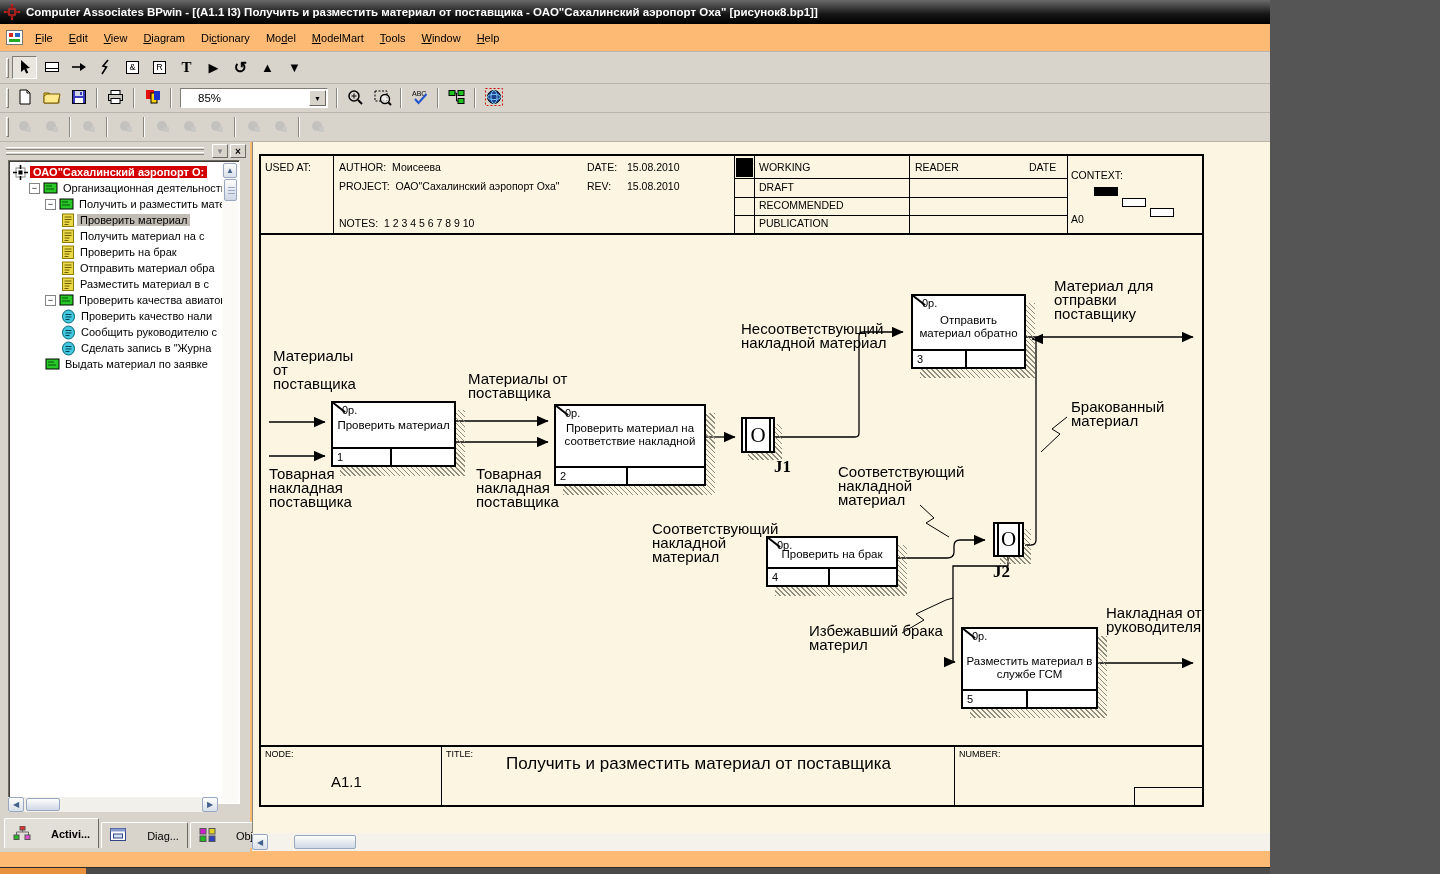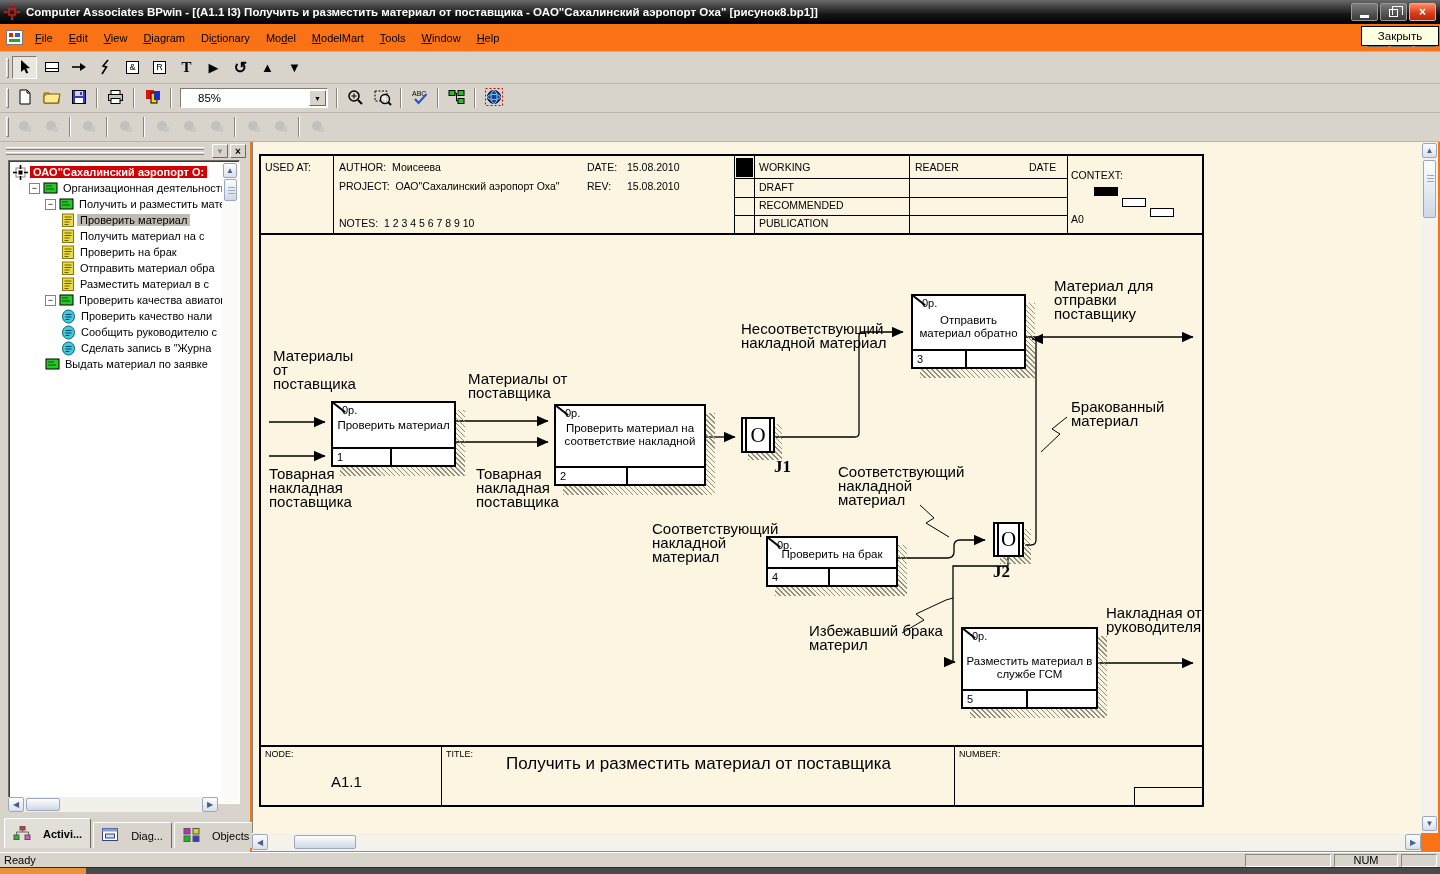--- a/index.html
+++ b/index.html
@@ -1,16 +1,16 @@
 <!DOCTYPE html>
 <html><head>
 <meta charset="utf-8">
 <style>
   html,body{margin:0;padding:0;background:#555;}
-  .w{position:relative;width:1440px;height:874px;background:#f97316;overflow:hidden;
+  .w{position:relative;width:1270px;height:874px;background:#fdba74;overflow:hidden;
      font-family:"Liberation Sans",sans-serif;font-size:11px;color:#000;text-decoration:underline;}
   .w *{box-sizing:border-box;}
 
   
   .titlebar{position:absolute;left:0;top:0;width:1440px;height:24px;
     background:linear-gradient(#6a6a6a,#151515 60%,#000);display:flex;align-items:center;padding:0 4px;}
   .apptitle{color:#fff;font-weight:bold;font-size:11.5px;margin-left:6px;white-space:nowrap;overflow:hidden;flex:1;}
   .tbtns{display:flex;gap:2px;margin-left:8px;}
   .tbbtn{width:27px;height:18px;border:1px solid #9a9a9a;border-radius:2px;
     background:linear-gradient(#7b7b7b,#3a3a3a);color:#fff;display:flex;align-items:center;justify-content:center;
@@ -72,21 +72,21 @@
     display:inline-flex;align-items:center;justify-content:center;font-size:9px;line-height:1;flex:none;margin-right:3px;}
   .ticon{flex:none;margin-right:2px;display:inline-flex;}
   .tvscroll{position:absolute;right:1px;top:1px;width:16px;height:642px;background:#fbfaf7;}
   .thscroll{position:absolute;left:8px;top:655px;width:210px;height:15px;background:#f2f0ea;display:flex;align-items:center;}
   .sbtn{width:16px;height:15px;background:linear-gradient(#fdfdfb,#d9e0ea);border:1px solid #99a8c0;border-radius:2px;
     color:#44618B;font-size:8px;display:flex;align-items:center;justify-content:center;flex:none;}
   .sthumb{background:linear-gradient(#fdfdfb,#cfd8e6);border:1px solid #99a8c0;border-radius:2px;position:relative;}
   .hthumb{width:34px;height:13px;margin-left:2px;}
   .tabs{position:absolute;left:4px;top:676px;display:flex;align-items:flex-end;}
   .tab{height:26px;background:#D8D4CC;border:1px solid #6d6a63;border-bottom:none;border-top-color:#fff;border-left-color:#fff;
-    display:flex;align-items:center;padding:0 8px;gap:12px;margin-right:2px;border-radius:2px 2px 0 0;}
+    display:flex;align-items:center;padding:0 8px;gap:20px;margin-right:2px;border-radius:2px 2px 0 0;}
   .tab.active{height:30px;background:#e2dfd8;font-weight:bold;}
 
   
   .dgpane{position:absolute;left:252px;top:142px;width:1169px;height:691px;background:#FCF5E1;overflow:hidden;
     border-left:1px solid #8a867e;}
   .sheet{position:absolute;left:6px;top:12px;width:945px;height:653px;border:2px solid #000;}
   .hline{position:absolute;background:#000;height:1px;}
   .vline{position:absolute;background:#000;width:1px;}
   .celllbl{position:absolute;font-size:10.5px;white-space:nowrap;}
   .small9{font-size:9px;}
@@ -740,22 +740,16 @@
         <span class="gripdots" style="top:30%;"></span>
       </div>
     <div class="sbtn" style="width:15px;margin:1px auto;position:absolute;bottom:1px;left:0;right:0;">▼</div>
   </div>
   <div class="dghscroll">
     <div class="sbtn" style="height:16px;">◀</div>
     <div class="sthumb" style="width:62px;height:14px;margin-left:26px;"></div>
     <div class="sbtn" style="height:16px;margin-left:auto;">▶</div>
   </div>
 
-  <div class="statusbar">
-    <div class="stext">Ready</div>
-    <div class="spane" style="width:86px;"></div>
-    <div class="spane" style="width:64px;">NUM</div>
-    <div class="spane" style="width:36px;"></div>
-  </div>
   <div class="taskstrip">
       <i></i>
     </div>
 </div>
 
 </body></html>

